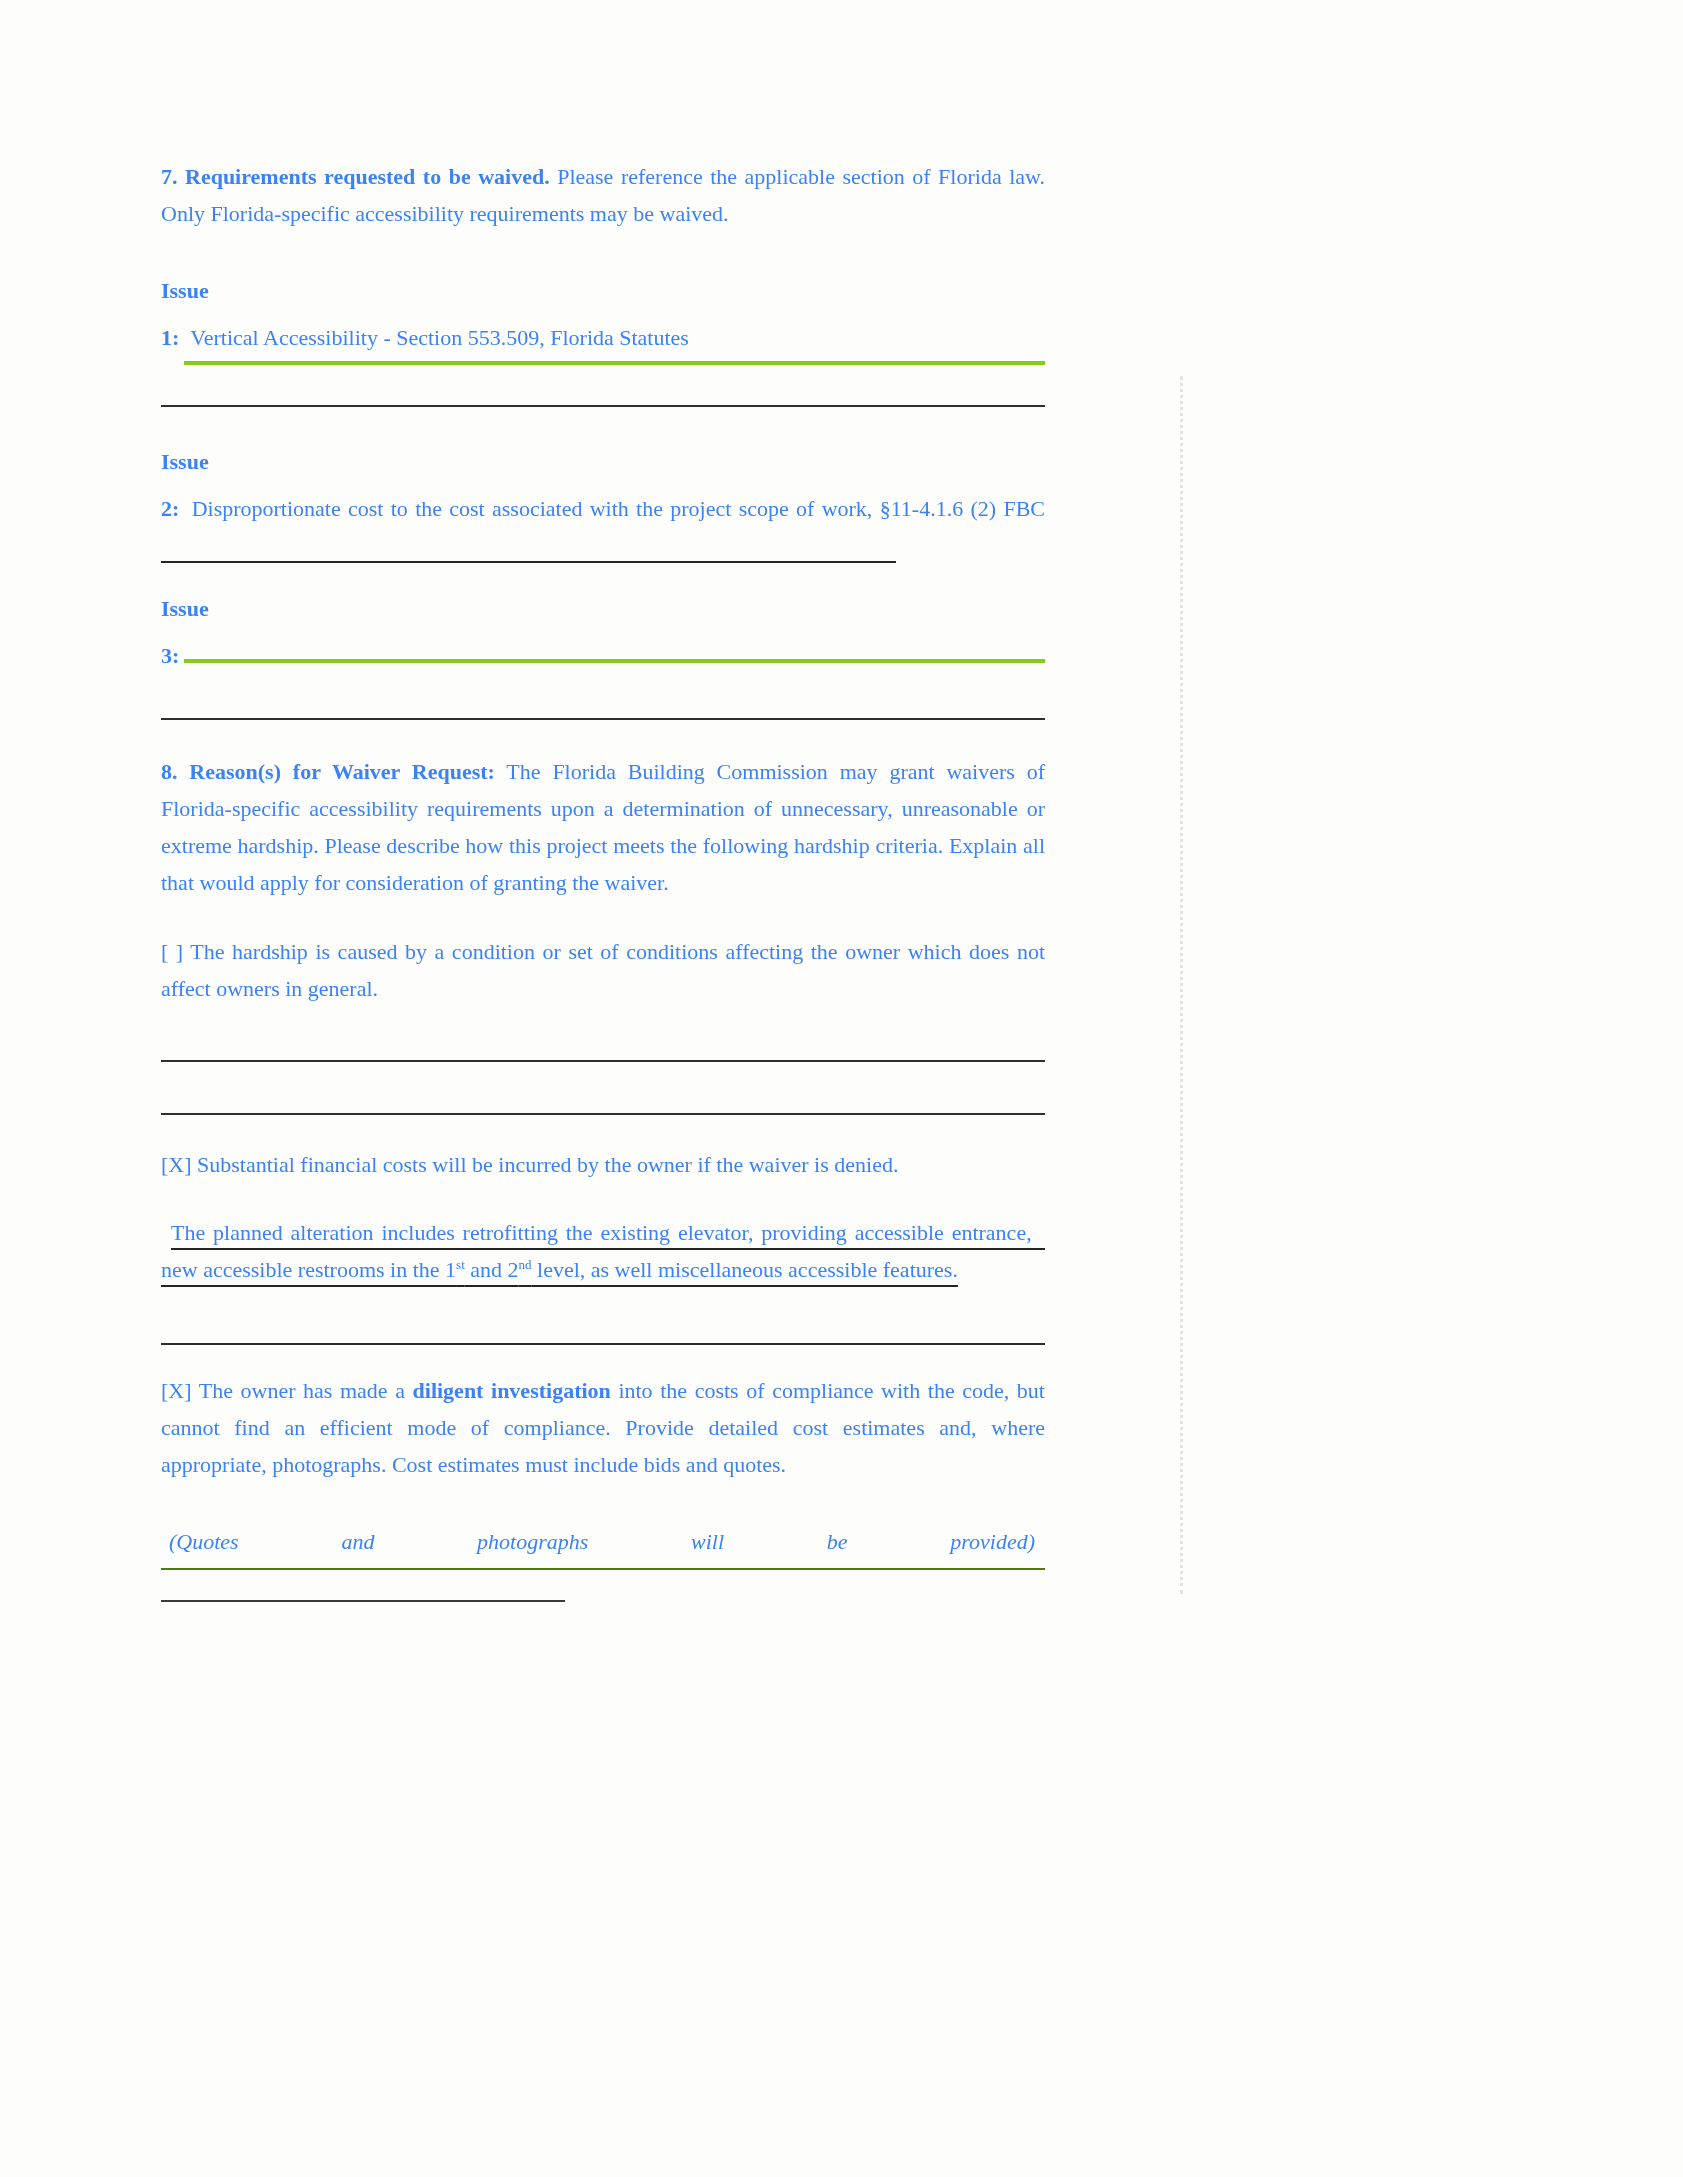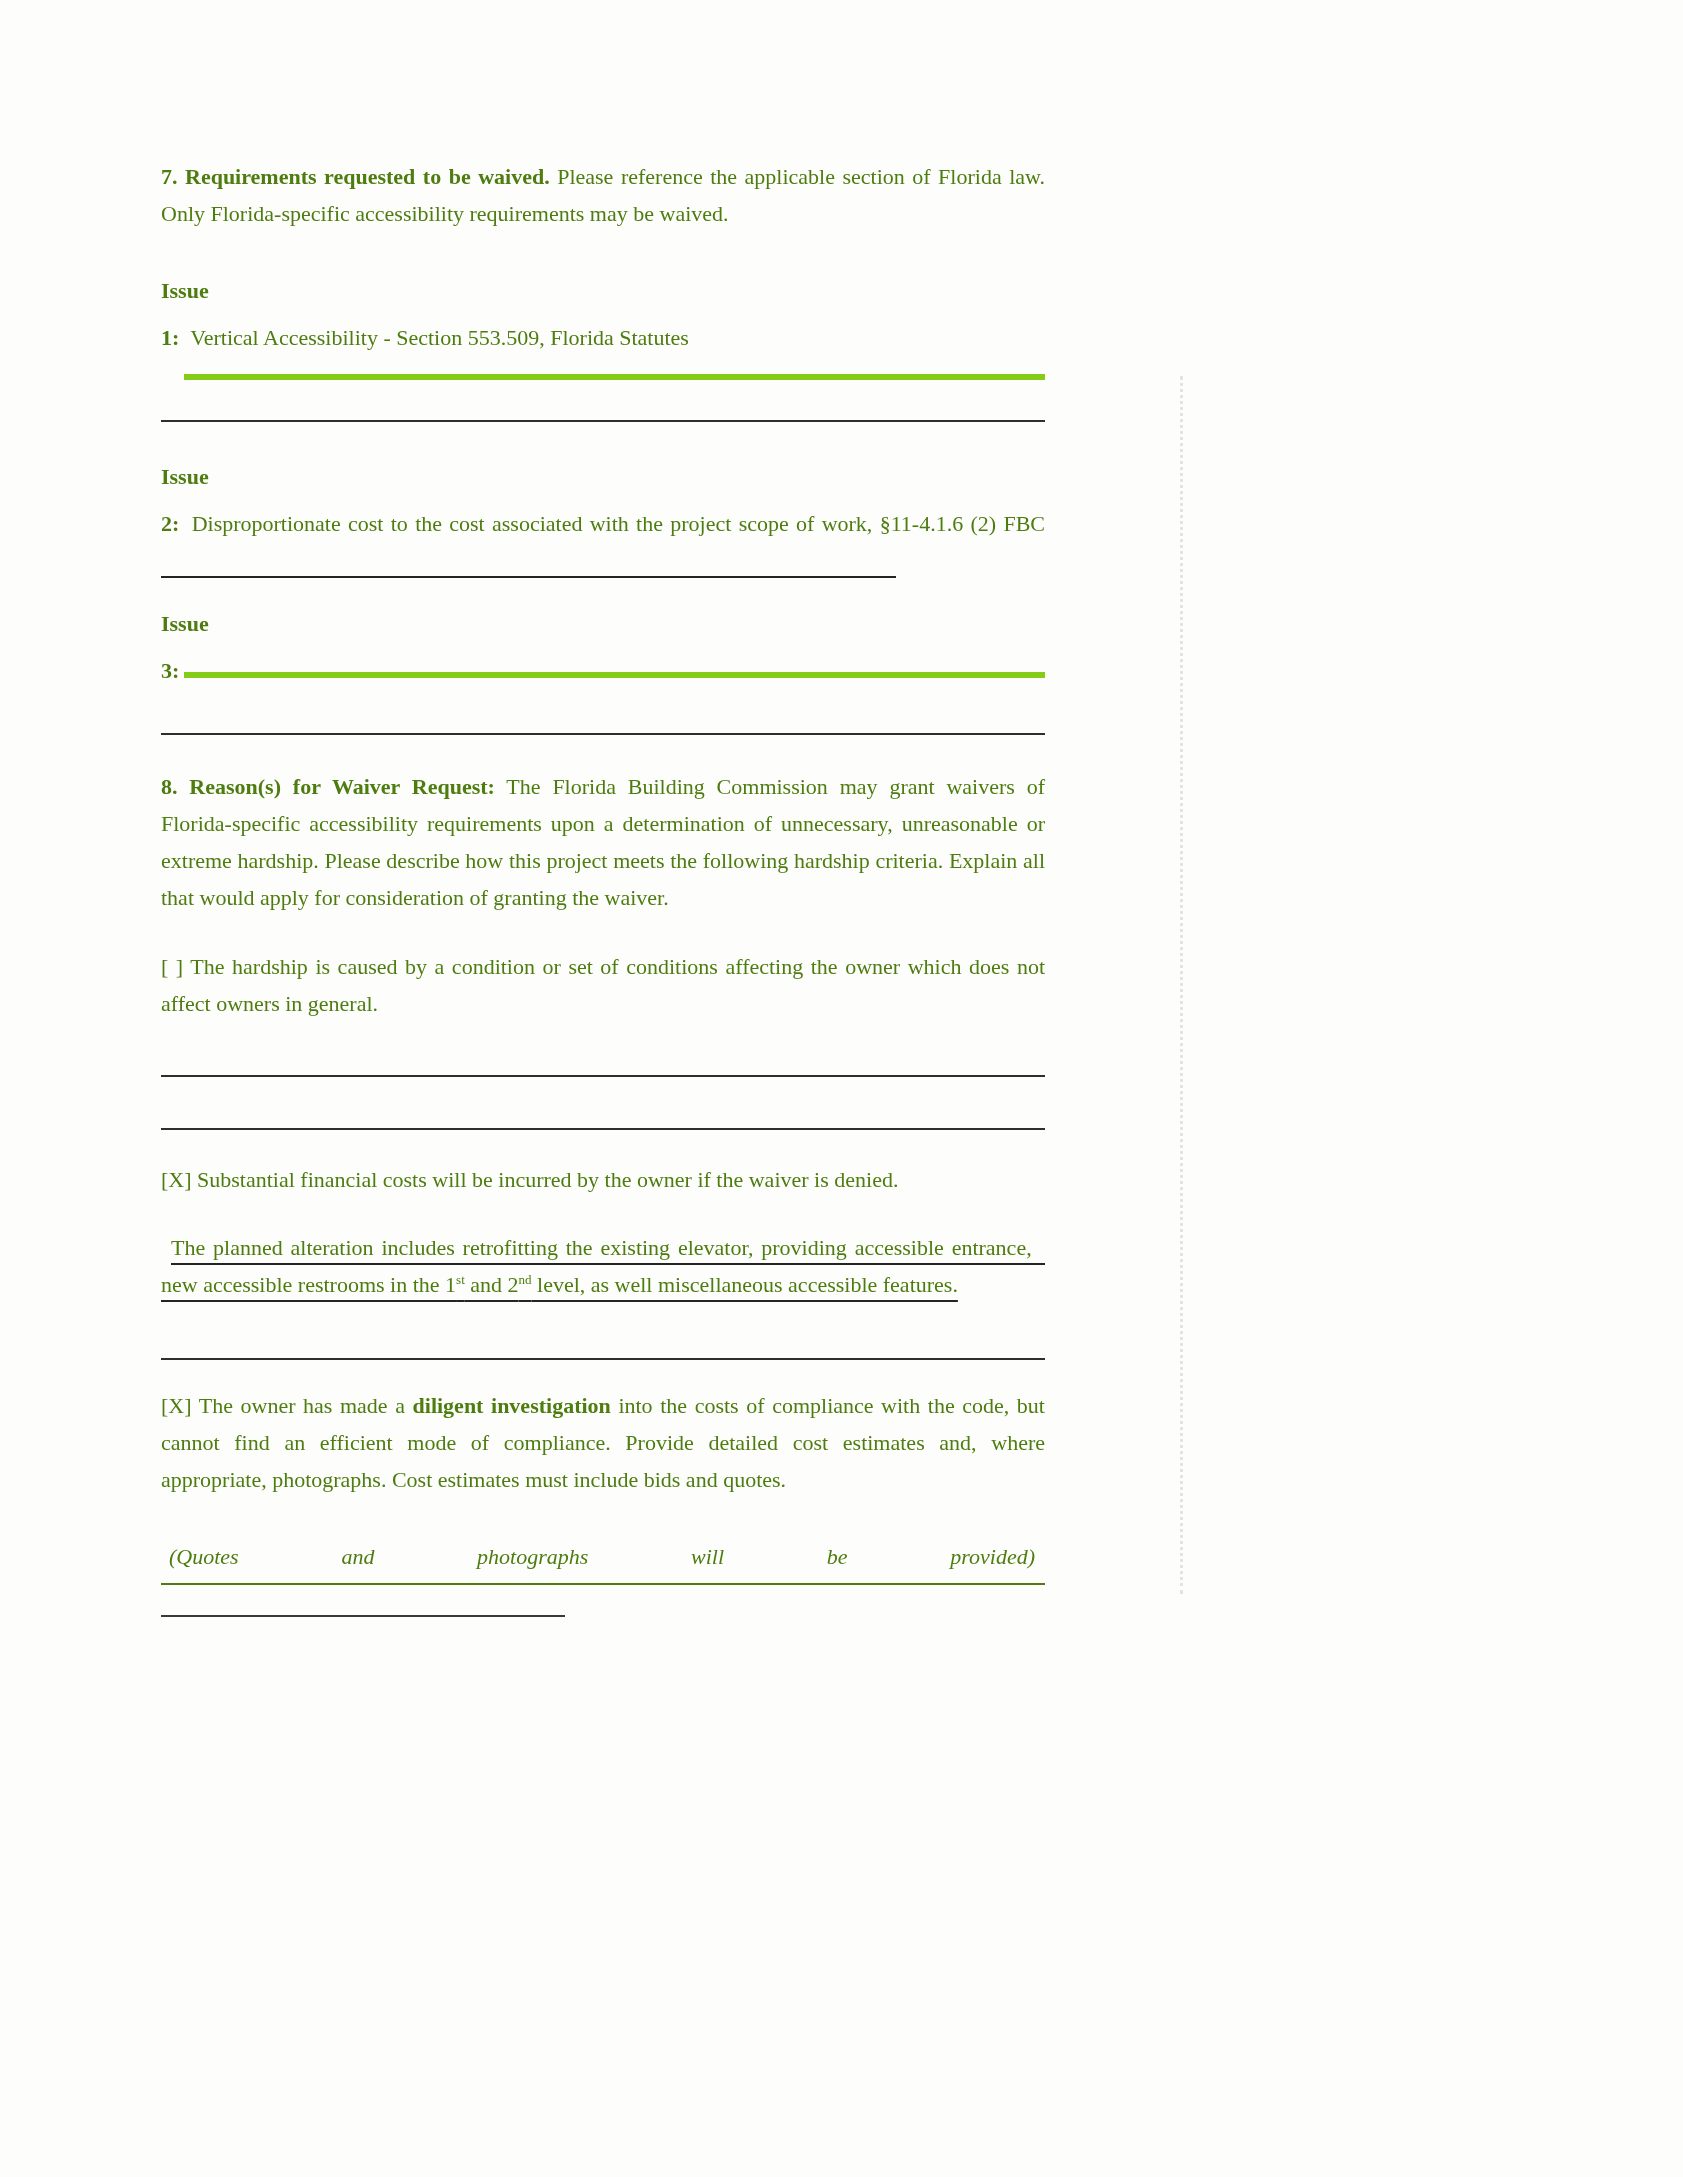--- a/index.html
+++ b/index.html
@@ -7,21 +7,21 @@
     padding: 0;
     background: #ffffff;
   }
   .page {
     position: relative;
     width: 1683px;
     height: 2177px;
     background: #fdfdfc;
     font-family: "Liberation Serif", "DejaVu Serif", serif;
     font-size: 22px;
-    color: #4d7c0f;
+    color: #3b82f6;
     overflow: hidden;
   }
   .content {
     position: absolute;
     left: 161px;
     top: 158px;
     width: 884px;
   }
   .para {
     text-align: justify;
@@ -39,22 +39,22 @@
     align-items: baseline;
     line-height: 37px;
   }
   .fill-num {
     font-weight: bold;
     padding-right: 5px;
     white-space: nowrap;
   }
   .fill-line {
     flex: 1;
-    border-bottom: 6px solid #84cc16;
-    padding-bottom: 18px;
+    border-bottom: 4px solid #84cc16;
+    padding-bottom: 5px;
     padding-left: 6px;
     white-space: nowrap;
   }
   
   .uval {
     text-decoration-thickness: 2px;
     text-underline-offset: 8px;
     text-decoration-color: #242424;
   }
   .tail {

